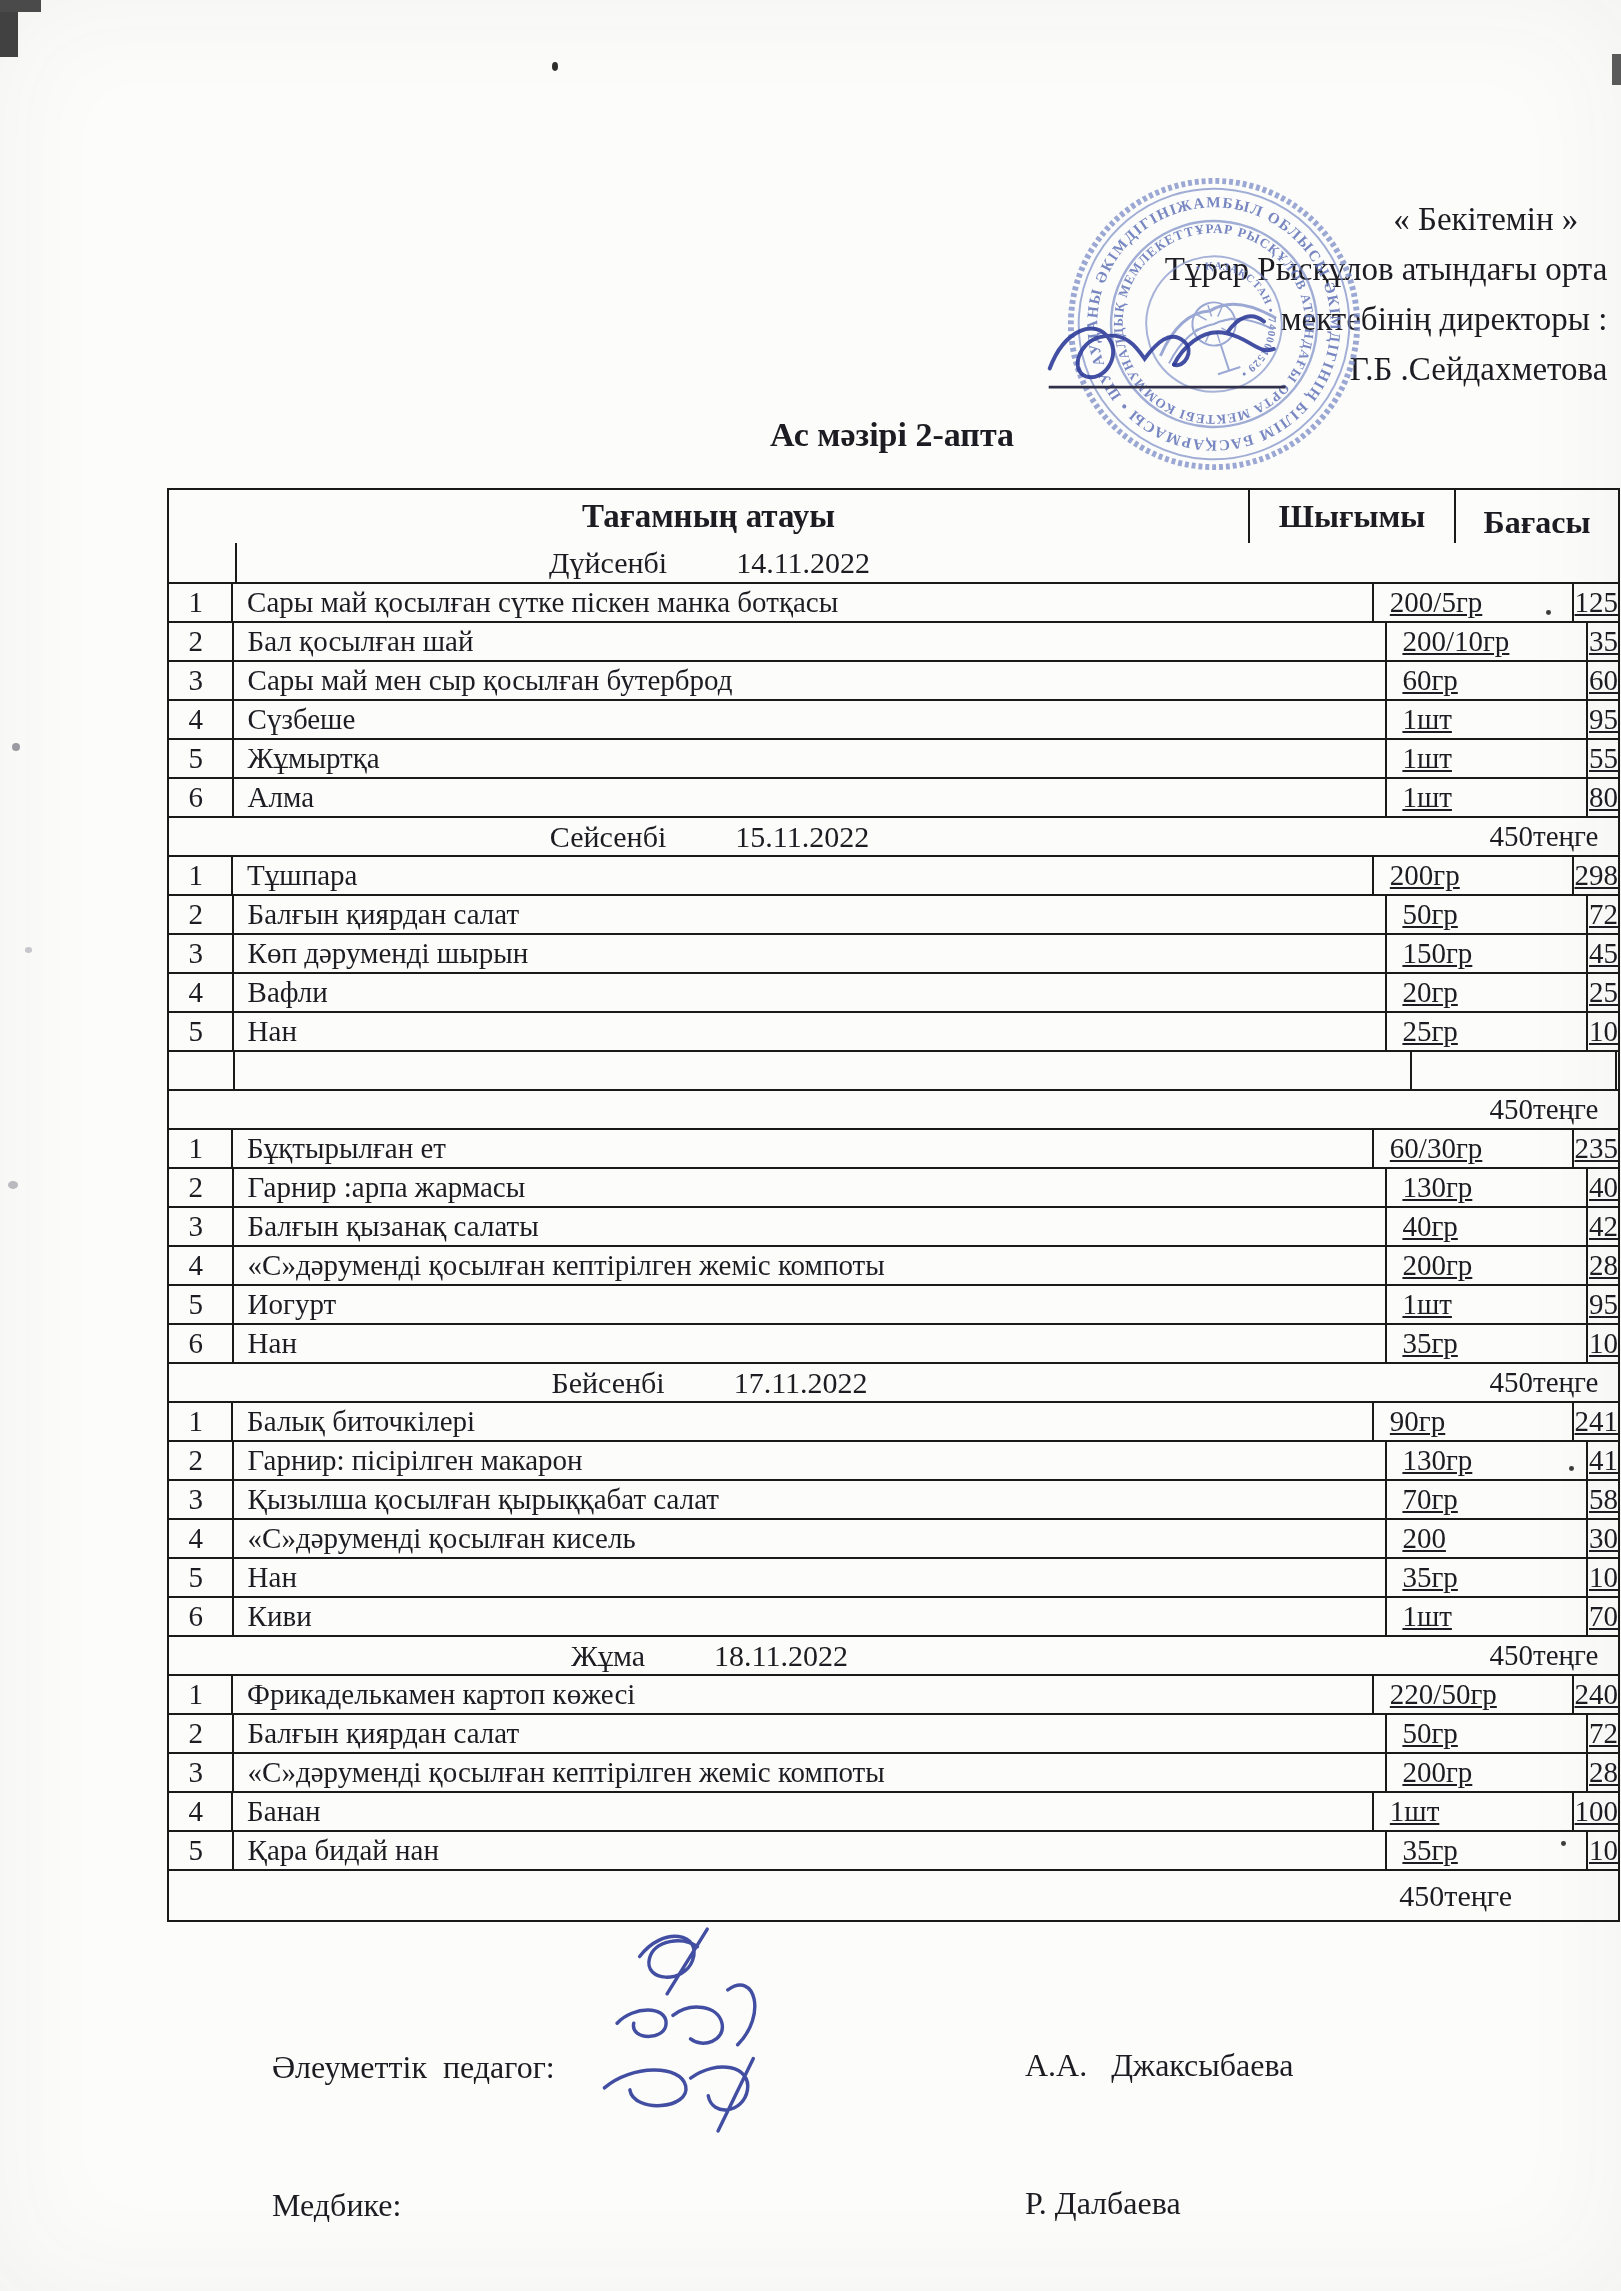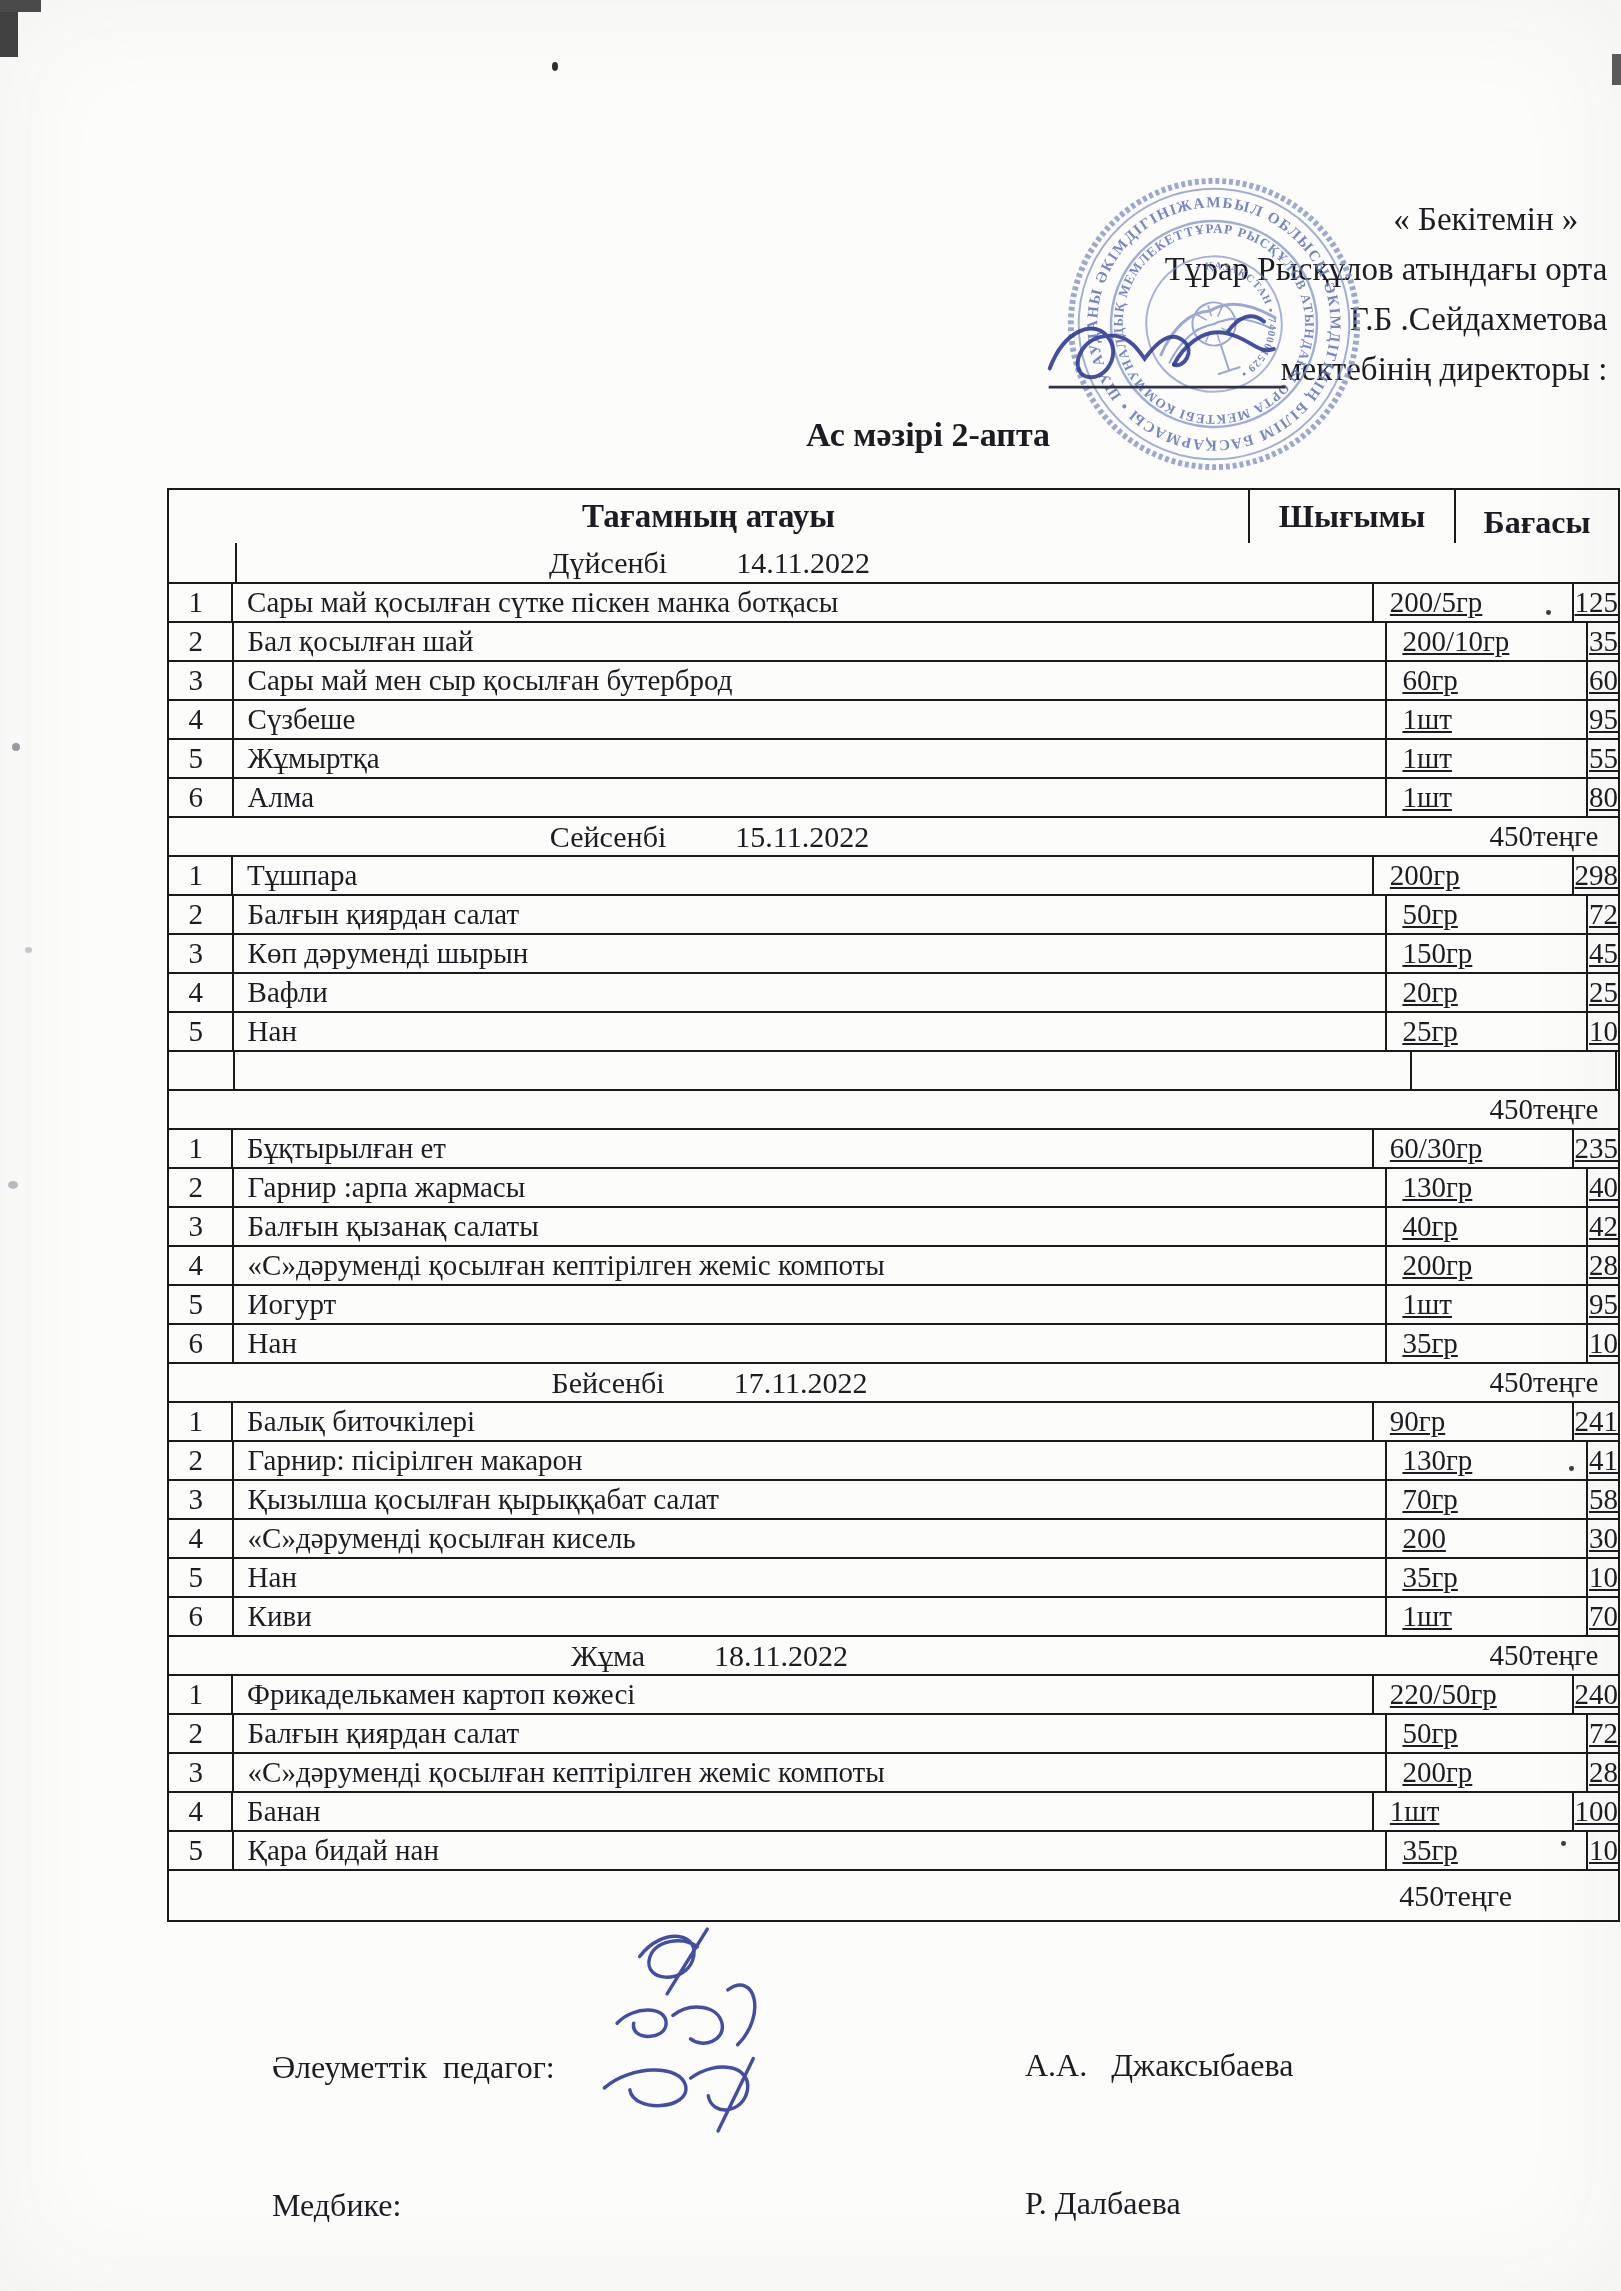--- a/index.html
+++ b/index.html
@@ -18,21 +18,21 @@
   .approval .l1{padding-right:29px;}
 
   
   .stamp{position:absolute;left:1064px;top:174px;width:300px;height:300px;opacity:.88;}
   .stamp text{font-family:"Liberation Serif","DejaVu Serif",serif;font-weight:bold;}
 
   
   .dir-sign{position:absolute;left:1035px;top:292px;width:274px;height:110px;}
 
   
-  .menu-title{position:absolute;top:416px;left:776px;width:304px;text-align:center;
+  .menu-title{position:absolute;top:416px;left:740px;width:304px;text-align:center;
     font-size:34px;font-weight:bold;white-space:nowrap;}
 
   
   .menu-table{position:absolute;left:167px;top:488px;width:1453px;
     border:2.9px solid #1a1a1a;box-sizing:border-box;font-size:29px;}
   .t-row{display:flex;height:39px;border-top:2px solid #1a1a1a;position:relative;
     align-items:center;box-sizing:border-box;}
   .t-row:first-child{border-top:none;}
   .t-row.head{height:53px;font-size:33px;font-weight:bold;}
   .t-row.final{height:51px;}
@@ -71,22 +71,22 @@
   .s7{left:24.5px;top:947px;width:7.8px;height:5.9px;background:#c6c6cc;}
 </style>
 </head>
 <body>
 
 <div class="paper-shade"></div>
 
 <div class="approval">
   <div class="l1">« Бекітемін »</div>
   <div>Тұрар Рысқұлов атындағы орта</div>
+  <div>мектебінің директоры :</div>
   <div>Г.Б .Сейдахметова</div>
-  <div>мектебінің директоры :</div>
 </div>
 
 <svg class="stamp" viewBox="-153 -153 306 306">
   <defs>
     <path id="ring1p" d="M 0 -119 A 119 119 0 1 1 -0.2 -119"></path>
     <path id="ring2p" d="M 0 -93 A 93 93 0 1 1 -0.2 -93"></path>
     <path id="ring3p" d="M 0 -56 A 56 56 0 1 1 -0.2 -56"></path>
   </defs>
   <g transform="rotate(-18)">
     <g fill="none" stroke="#7b8cc7">

